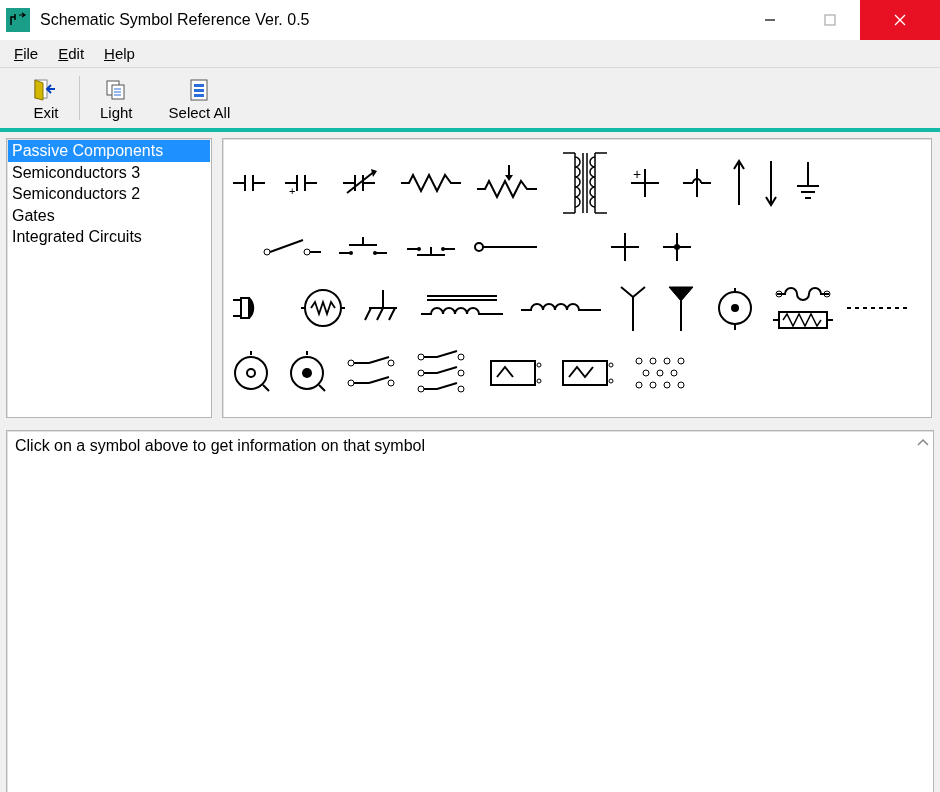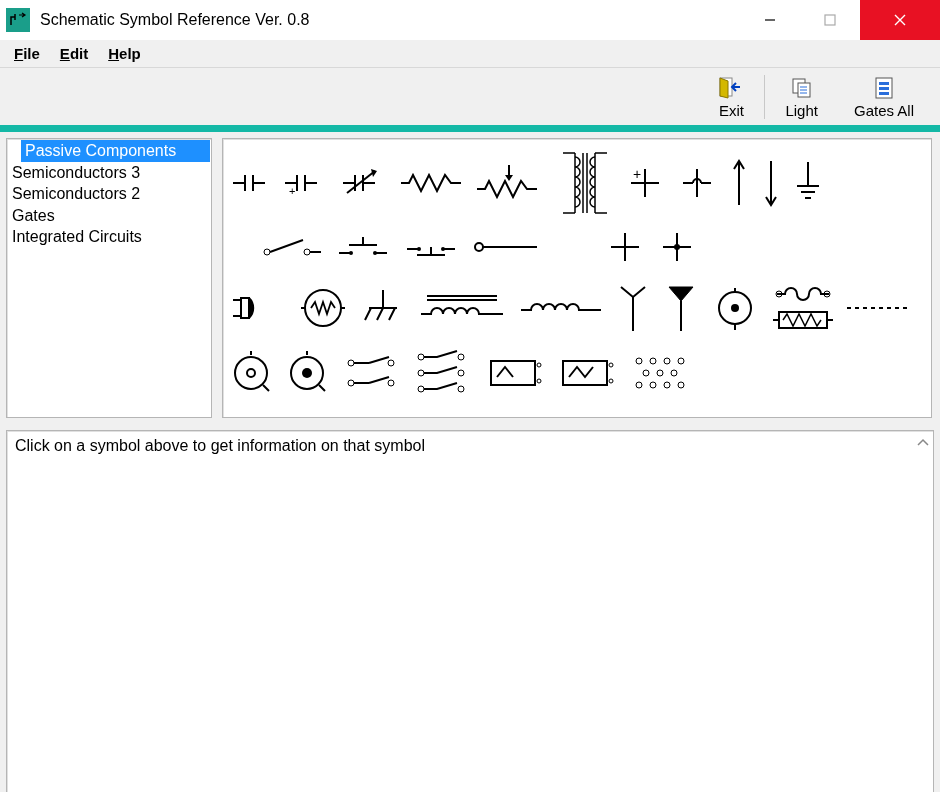--- a/index.html
+++ b/index.html
@@ -52,33 +52,31 @@
     height: 28px;
     background: #f0f0f0;
     display: flex;
     align-items: center;
     padding: 0 4px;
     border-bottom: 1px solid #d8d8d8;
     font-size: 15px;
   }
   .menu-item {
     padding: 2px 10px;
-    font-weight: bold;
   }
   .menu-item u { text-decoration: underline; }
 
   
   .toolbar {
     height: 64px;
     background: #f0f0f0;
     display: flex;
     align-items: center;
-    border-bottom: 7px solid #14b8a6;
-    padding: 4px 8px;
-    justify-content: flex-end;
+    border-bottom: 4px solid #14b8a6;
+    padding: 4px 15px;
   }
   .tool-btn {
     display: flex;
     flex-direction: column;
     align-items: center;
     justify-content: center;
     padding: 2px 18px;
     font-size: 15px;
     height: 100%;
   }
@@ -107,21 +105,20 @@
     overflow: hidden;
   }
   .category-item {
     padding: 0 4px;
     white-space: nowrap;
   }
   .category-item.selected {
     background: #0a84ff;
     background: #1e90ff;
     color: #fff;
-    margin-left: 13px;
   }
 
   .symbol-panel {
     flex: 1;
     background: #fff;
     border: 1px solid #b5b5b5;
     box-shadow: inset 1px 1px 0 #e0e0e0;
     padding: 8px 6px;
     position: relative;
     overflow: hidden;
@@ -154,21 +151,21 @@
 <body>
 
 <div class="titlebar">
   <span class="titlebar-icon">
     <svg width="18" height="18" viewBox="0 0 18 18">
       <rect x="0" y="0" width="18" height="18" fill="#1a9e8a"></rect>
       <path d="M2 14 L2 6 L6 6 M6 3 L6 9" stroke="#000" stroke-width="1.5" fill="none"></path>
       <path d="M10 4 L16 4 M13 2 L16 4 L13 6" stroke="#000" stroke-width="1.2" fill="none"></path>
     </svg>
   </span>
-  <span class="titlebar-title">Schematic Symbol Reference Ver. 0.8</span>
+  <span class="titlebar-title">Schematic Symbol Reference Ver. 0.5</span>
   <div class="win-controls">
     <div class="win-btn win-min">
       <svg width="14" height="14">
           <line x1="2" y1="7" x2="12" y2="7" stroke="#000" stroke-width="1.2"></line>
         </svg>
     </div>
     <div class="win-btn win-max">
       <svg width="14" height="14">
           <rect x="2" y="2" width="10" height="10" stroke="#aaa" stroke-width="1.2" fill="none"></rect>
         </svg>
@@ -213,21 +210,21 @@
   </div>
   <div class="tool-btn">
     <span class="ico">
       <svg width="22" height="24" viewBox="0 0 22 24">
         <rect x="3" y="2" width="16" height="20" fill="#fff" stroke="#555"></rect>
         <rect x="6" y="6" width="10" height="3" fill="#2a6edb"></rect>
         <rect x="6" y="11" width="10" height="3" fill="#2a6edb"></rect>
         <rect x="6" y="16" width="10" height="3" fill="#2a6edb"></rect>
       </svg>
     </span>
-    <span>Gates All</span>
+    <span>Select All</span>
   </div>
 </div>
 
 <div class="main-row">
 
   <div class="category-list">
     <div class="category-item selected">Passive Components</div>
     <div class="category-item">Semiconductors 3</div>
     <div class="category-item">Semiconductors 2</div>
     <div class="category-item">Gates</div>

